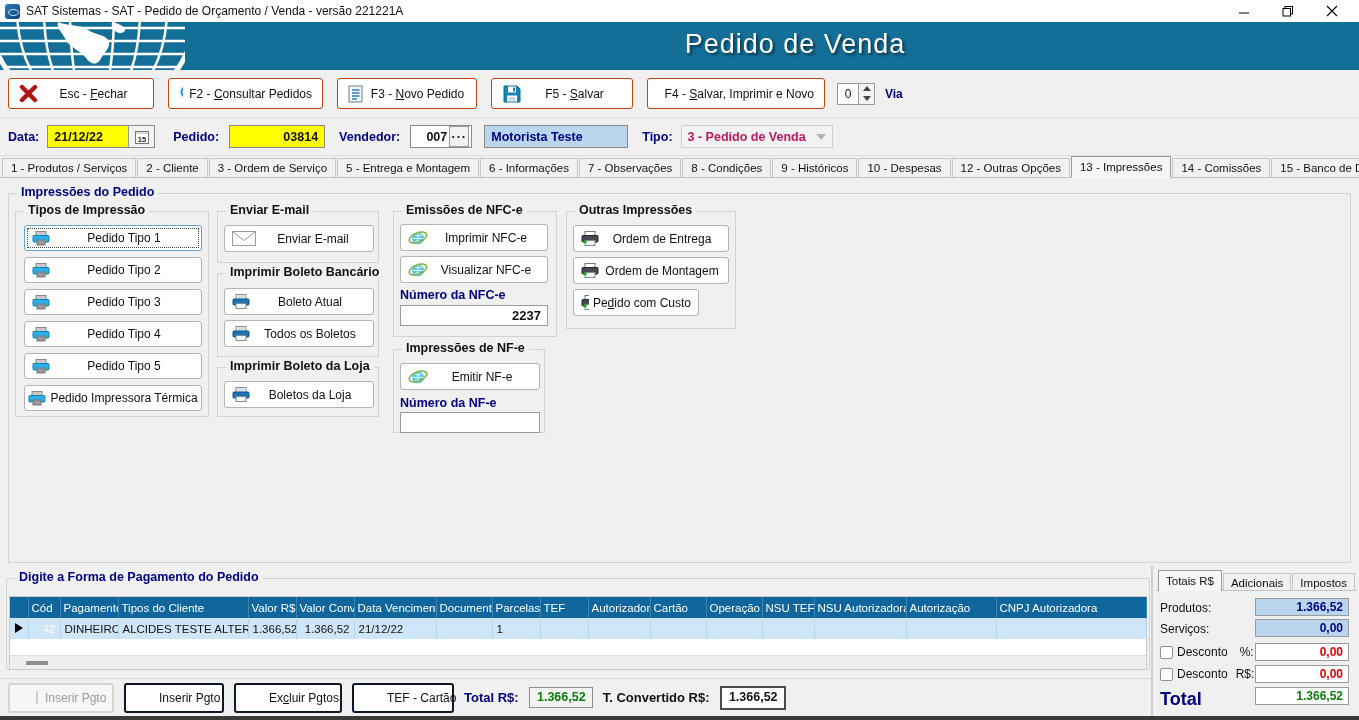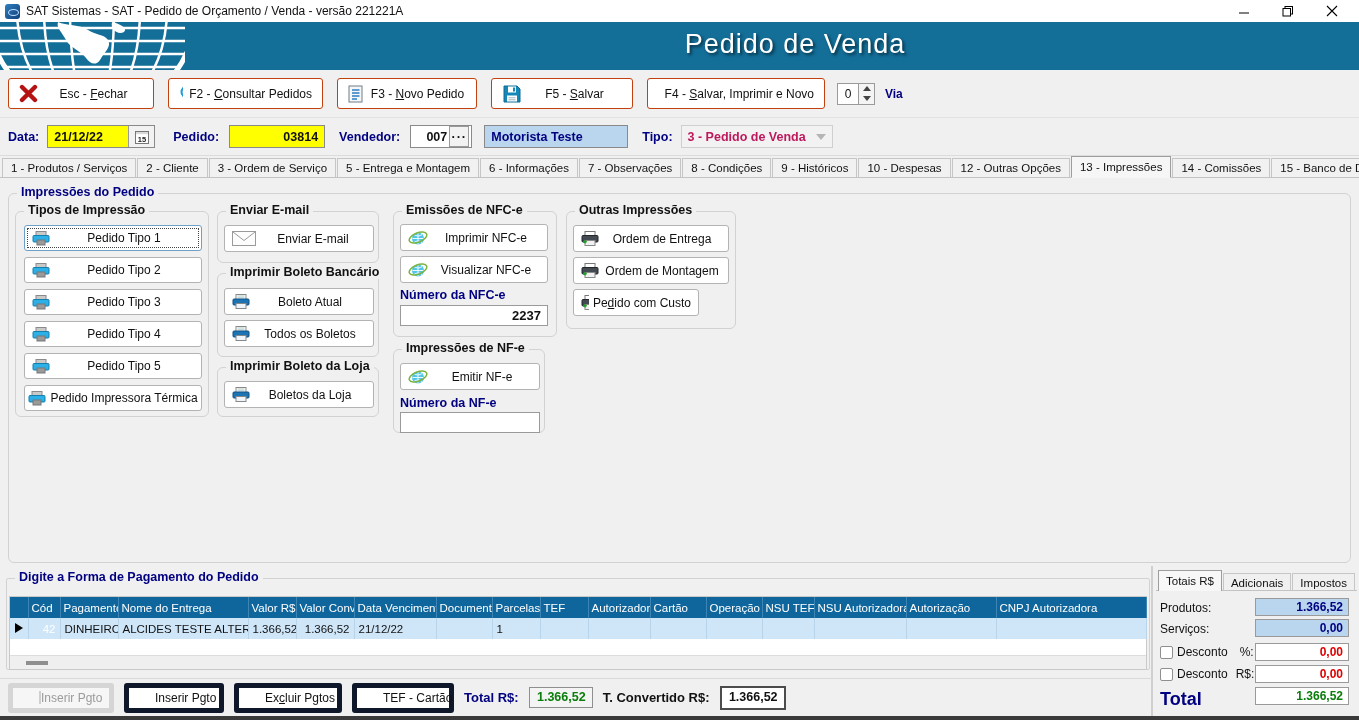--- a/index.html
+++ b/index.html
@@ -53,21 +53,21 @@
 
   
   .tabstrip{position:absolute;top:156px;left:0;right:0;height:22px;display:flex;align-items:flex-end;
     padding-left:2px;border-bottom:1px solid #c3c3c3;background:#f0f0f0}
   .tab{height:19px;background:#f1f1f1;border:1px solid #c6c6c6;border-bottom:none;padding:0 8px;
     font-size:11.5px;display:flex;align-items:center;white-space:nowrap;margin-right:1px;cursor:default}
   .tab.active{height:22px;background:#f6f6f6;border:1px solid #9d9d9d;border-bottom:1px solid #f6f6f6;
     margin-bottom:-1px;position:relative;z-index:2}
 
   
-  .grp{position:absolute;border:1px solid #d2d2d2;border-radius:6px}
+  .grp{position:absolute;border:1px solid #d2d2d2;border-radius:0}
   .gt{position:absolute;top:-9px;left:8px;background:#f0f0f0;padding:0 4px;font-weight:bold;
     font-size:12.5px;white-space:nowrap}
   .gt.gnavy{color:#000080}
 
   .pbtn{position:absolute;background:#fff;border:1px solid #b3b3b3;border-radius:3px;display:flex;
     align-items:center;gap:4px;padding:0 7px;font-size:12px;cursor:default}
   .pbtn .cap{flex:1;text-align:center;white-space:nowrap}
   .pbtn.focused{border-color:#6ea1c8;outline:1px dotted #444;outline-offset:-4px}
   .numlabel{position:absolute;color:#000080;font-weight:bold;font-size:12.5px;white-space:nowrap}
   .numfield{position:absolute;height:21px;background:#fff;border:1px solid #9a9a9a;font-weight:bold;
@@ -104,22 +104,22 @@
     text-align:right;font-weight:bold;padding:1px 5px;font-size:12px}
   .sval.blue{background:#b9d6ee;color:#000080}
   .sval.red{color:#e00000}
   .sval.green{color:#0a7d0a}
   .cb{display:inline-block;width:13px;height:13px;background:#fff;border:1px solid #8f8f8f;
     border-radius:2px;margin-right:4px;vertical-align:-2px}
 
   
   .footer{position:absolute;left:0;top:678px;width:1152px;height:38px;border-top:1px solid #d9d9d9;
     display:flex;align-items:center;gap:10px;padding:0 8px}
-  .fbtn{height:30px;background:#fff;border:5px solid #0f172a;border-radius:3px;display:flex;
-    align-items:center;padding:0 26px;font-size:12px;cursor:default;white-space:nowrap}
+  .fbtn{height:30px;background:#fff;border:2px solid #0f172a;border-radius:3px;display:flex;
+    align-items:center;gap:7px;padding:0 26px;font-size:12px;cursor:default;white-space:nowrap}
   .fbtn.disabled{color:#9b9b9b;border-color:#d5d5d5;background:#f6f6f6}
   .ghosticon{width:14px;height:13px;background:#e3e3e3;border:1px solid #cfcfcf}
   .fval{height:21px;border:1px solid #8f8f8f;background:#f4f4f4;font-weight:bold;text-align:right;
     padding:2px 6px;font-size:12.5px;width:64px}
   .fval.green{color:#0a7d0a}
   .fval.dark{background:#fff;border:2px solid #4c4c4c;width:66px;height:24px}
   .bottombar{position:absolute;left:0;top:716px;width:1359px;height:4px;background:#3a3a3a}
 </style>
 </head>
 <body>
@@ -466,21 +466,21 @@
             <col style="width:52px">
             <col style="width:92px">
             <col style="width:90px">
           <col style="width:150px">
         </colgroup>
         <thead>
           <tr>
             <th></th>
             <th>Cód</th>
             <th>Pagamento</th>
-            <th>Nome do Entrega</th>
+            <th>Tipos do Cliente</th>
             <th>Valor R$</th>
             <th>Valor Conv</th>
             <th>Data Vencimento</th>
             <th>Documento</th>
             <th>Parcelas</th>
             <th>TEF</th>
             <th>Autorizador</th>
             <th>Cartão</th>
             <th>Operação</th>
             <th>NSU TEF</th>

